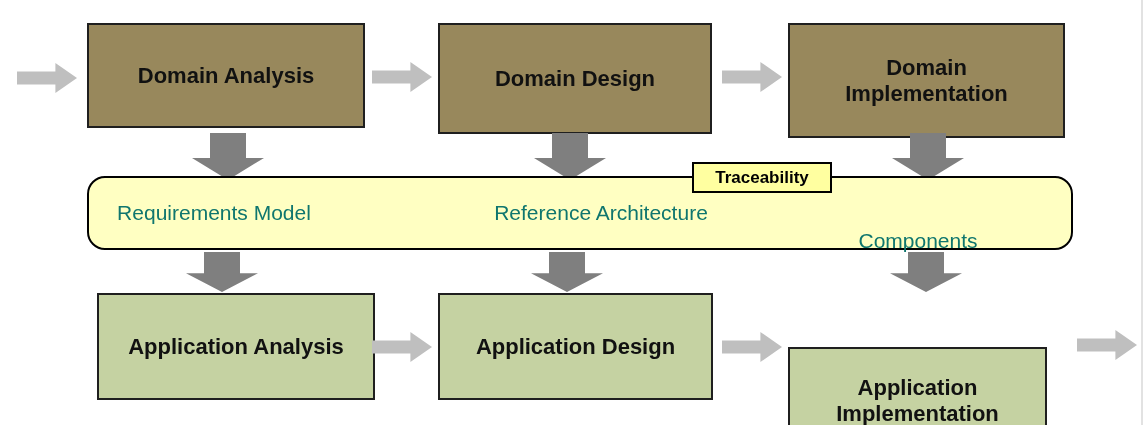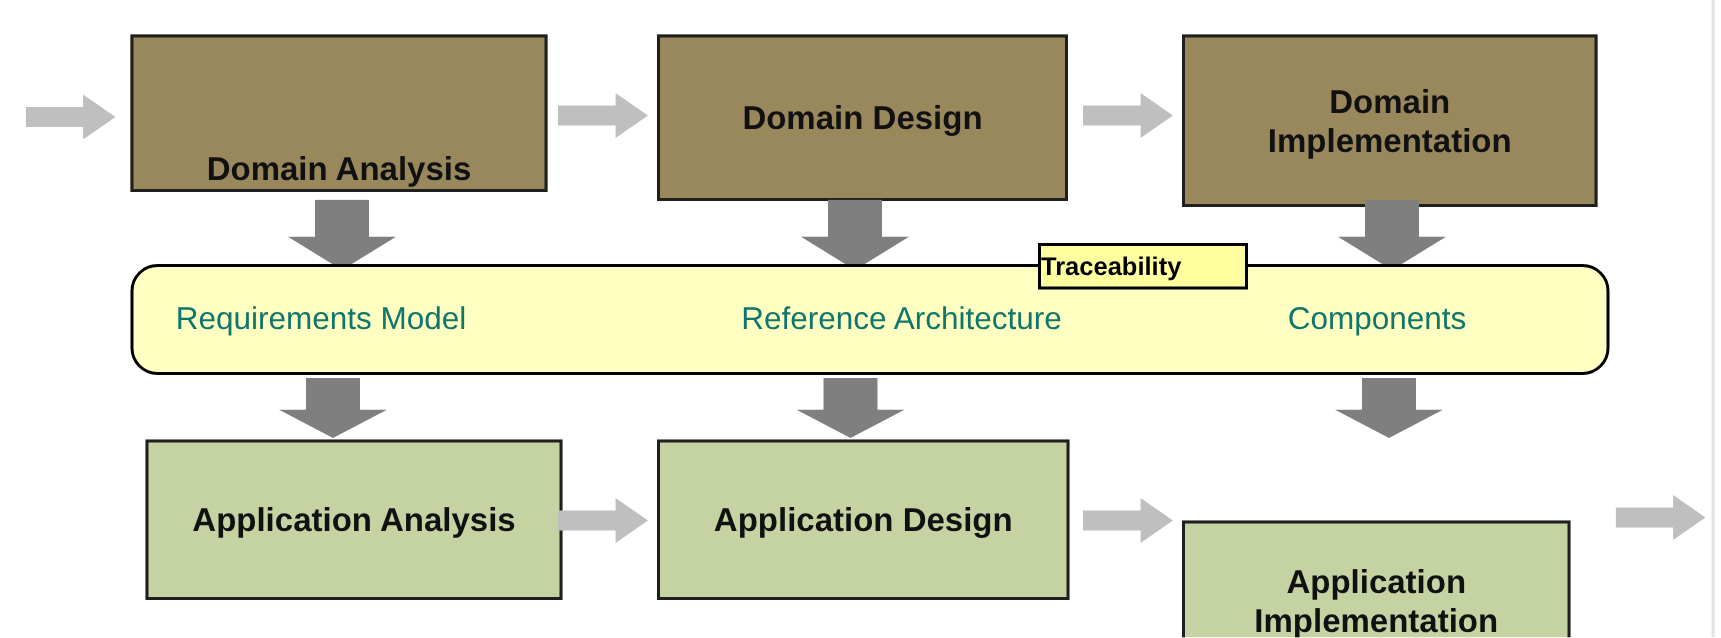--- a/index.html
+++ b/index.html
@@ -67,20 +67,21 @@
     position: absolute;
     left: 692px;
     top: 162px;
     width: 140px;
     height: 31px;
     box-sizing: border-box;
     background: var(--traceability-tag, #ffffa0);
     border: 2px solid #000;
     display: flex;
     align-items: center;
+    justify-content: center;
     font-weight: bold;
     font-size: 17px;
     color: #000;
   }
   
   .varrow {
     position: absolute;
     width: 72px;
     background: var(--dark-arrow, #7f7f7f);
     clip-path: polygon(25% 0, 75% 0, 75% 53%, 100% 53%, 50% 100%, 0 53%, 25% 53%);
@@ -95,40 +96,40 @@
     clip-path: polygon(0 28%, 64% 28%, 64% 0, 100% 50%, 64% 100%, 64% 72%, 0 72%);
   }
 </style>
 </head>
 <body>
 
 <div class="page">
 
   <div class="harrow" style="left:17px; top:63px;"></div>
 
-  <div class="box domain" style="left:87px; top:23px; width:278px; height:105px;align-items:flex-end;">
+  <div class="box domain" style="left:87px; top:23px; width:278px; height:105px;">
     <span class="box-label">Domain Analysis</span>
   </div>
   <div class="harrow" style="left:372px; top:62px;"></div>
   <div class="box domain" style="left:438px; top:23px; width:274px; height:111px;">
     <span class="box-label">Domain Design</span>
   </div>
   <div class="harrow" style="left:722px; top:62px;"></div>
   <div class="box domain" style="left:788px; top:23px; width:277px; height:115px;">
     <span class="box-label two-line">Domain Implementation</span>
   </div>
 
   <div class="varrow tall" style="left:192px; top:133px;"></div>
   <div class="varrow tall" style="left:534px; top:133px;"></div>
   <div class="varrow tall" style="left:892px; top:133px;"></div>
 
   <div class="band"></div>
   <span class="band-label" style="left:214px;">Requirements Model</span>
   <span class="band-label" style="left:570px;margin-left:31px;">Reference Architecture</span>
-  <span class="band-label" style="left:918px;">Components</span>
+  <span class="band-label" style="left:918px;margin-top:28px;">Components</span>
   <div class="tag">
     <span>Traceability</span>
   </div>
 
   <div class="varrow short" style="left:186px; top:252px;"></div>
   <div class="varrow short" style="left:531px; top:252px;"></div>
   <div class="varrow short" style="left:890px; top:252px;"></div>
 
   <div class="box application" style="left:97px; top:293px; width:278px; height:107px;">
     <span class="box-label">Application Analysis</span>

